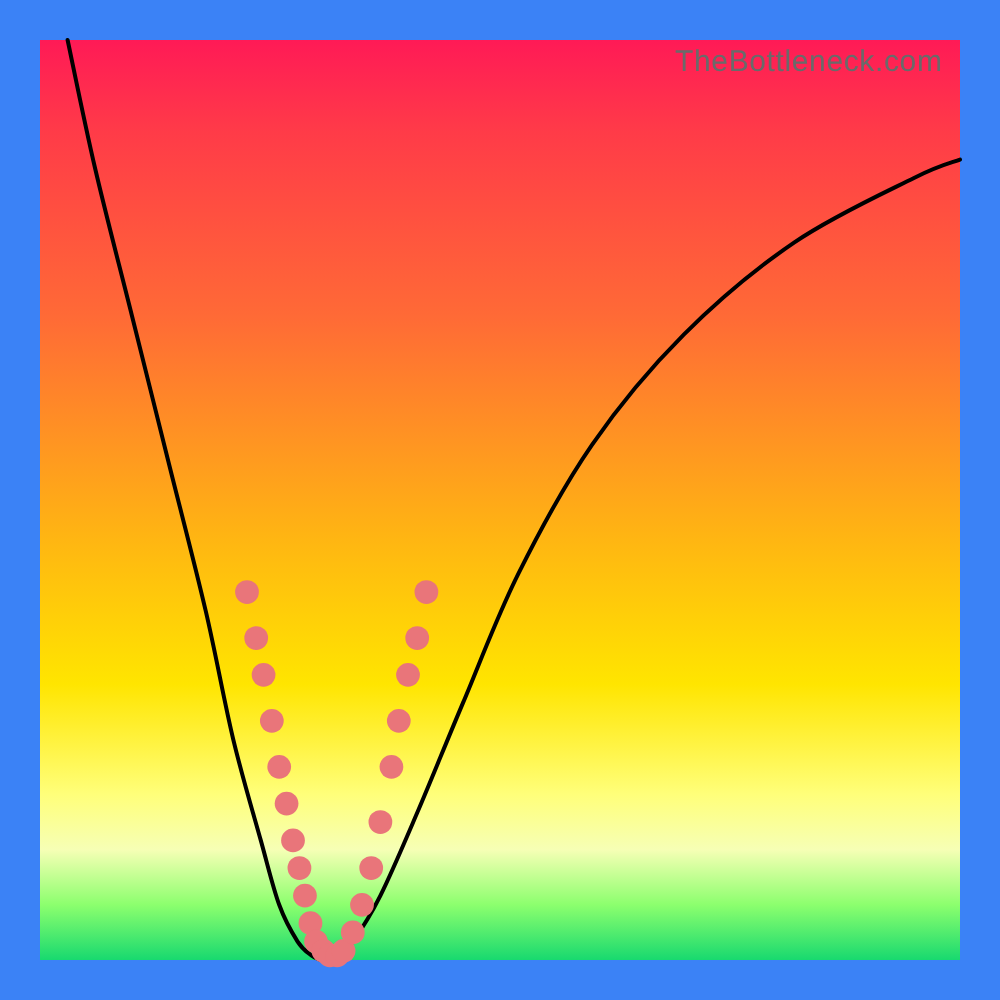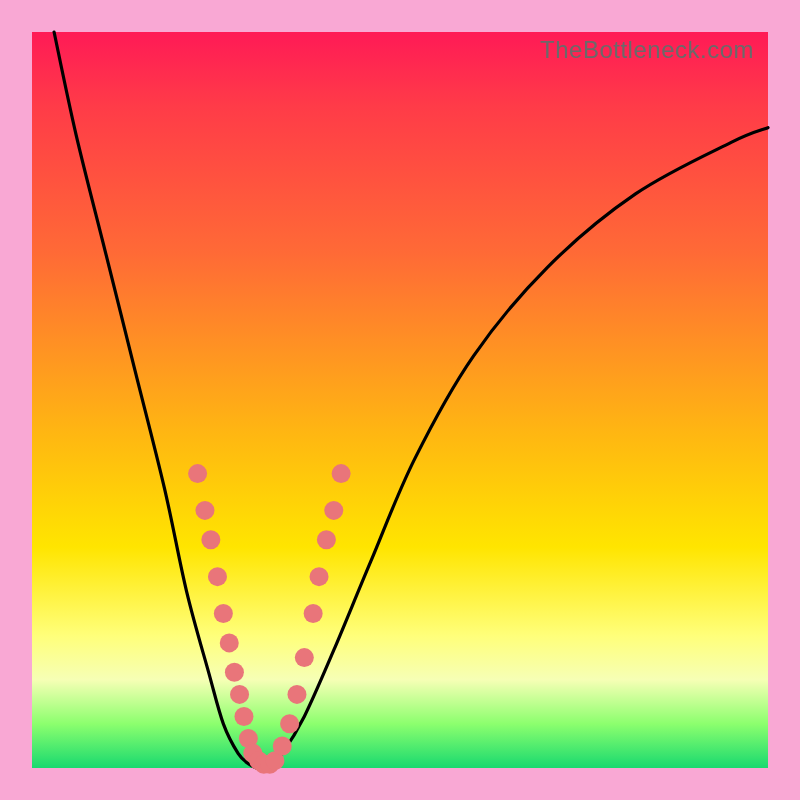--- a/index.html
+++ b/index.html
@@ -9,21 +9,21 @@
     height: 800px;
     background: #000;
     overflow: hidden;
   }
   .frame {
     position: absolute;
     left: 0;
     top: 0;
     width: 800px;
     height: 800px;
-    background: #f9a8d4;
+    background: #3b82f6;
   }
   .plot {
     position: absolute;
     left: 32px;
     top: 32px;
     width: 736px;
     height: 736px;
     
     background: linear-gradient(to bottom,
       #ff1a56 0%,

